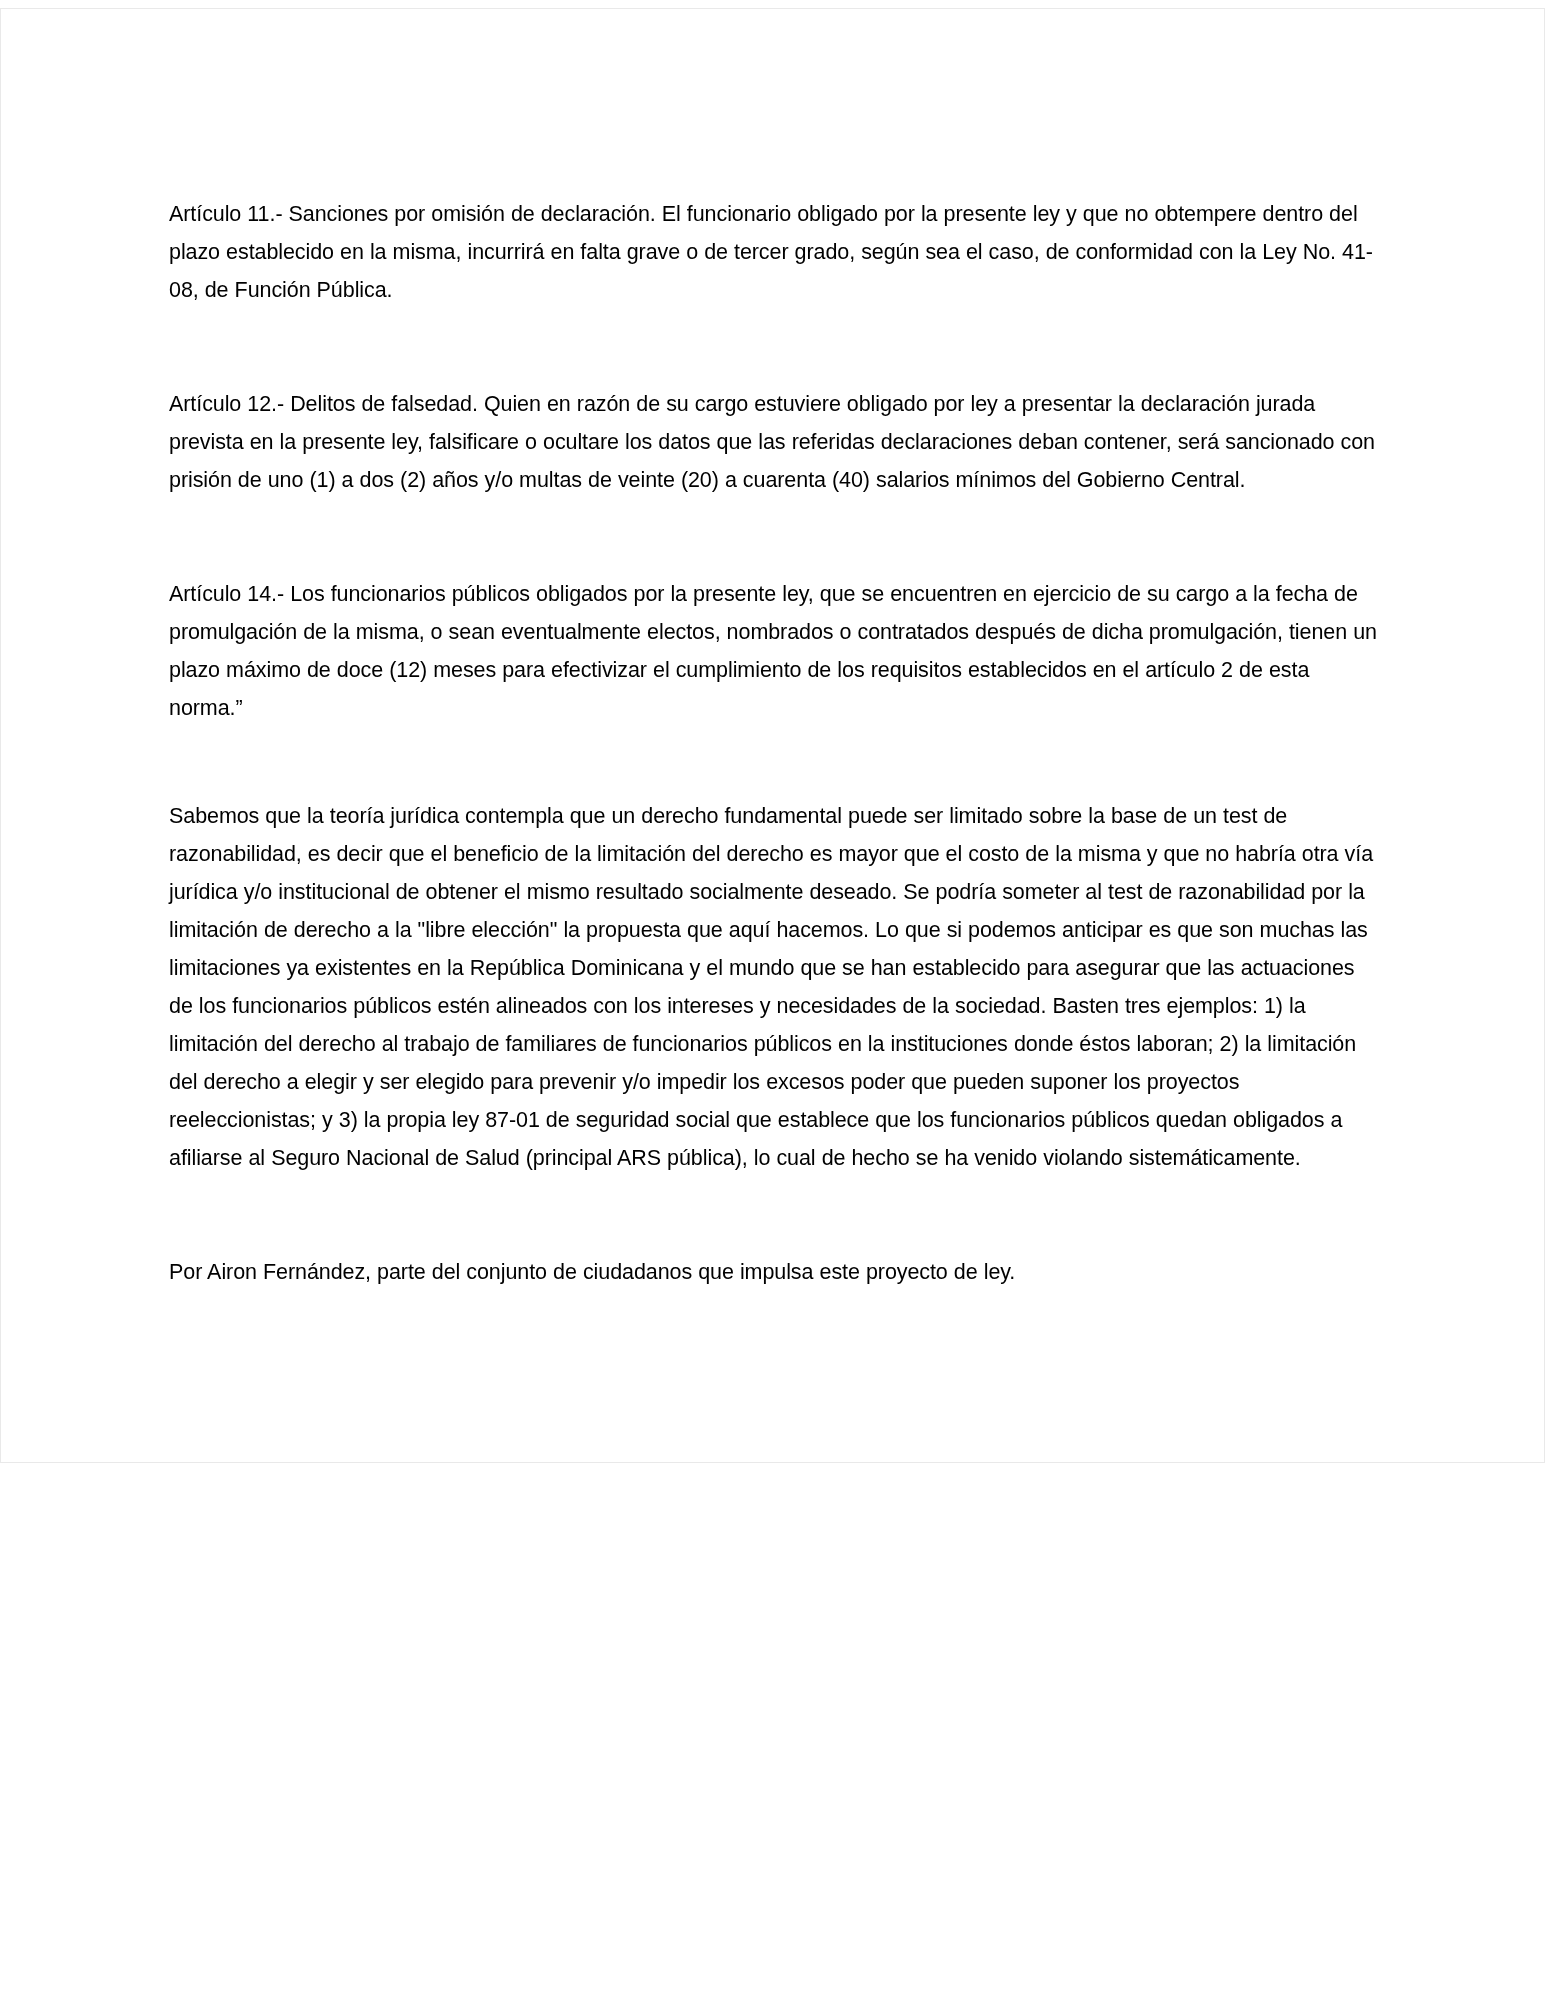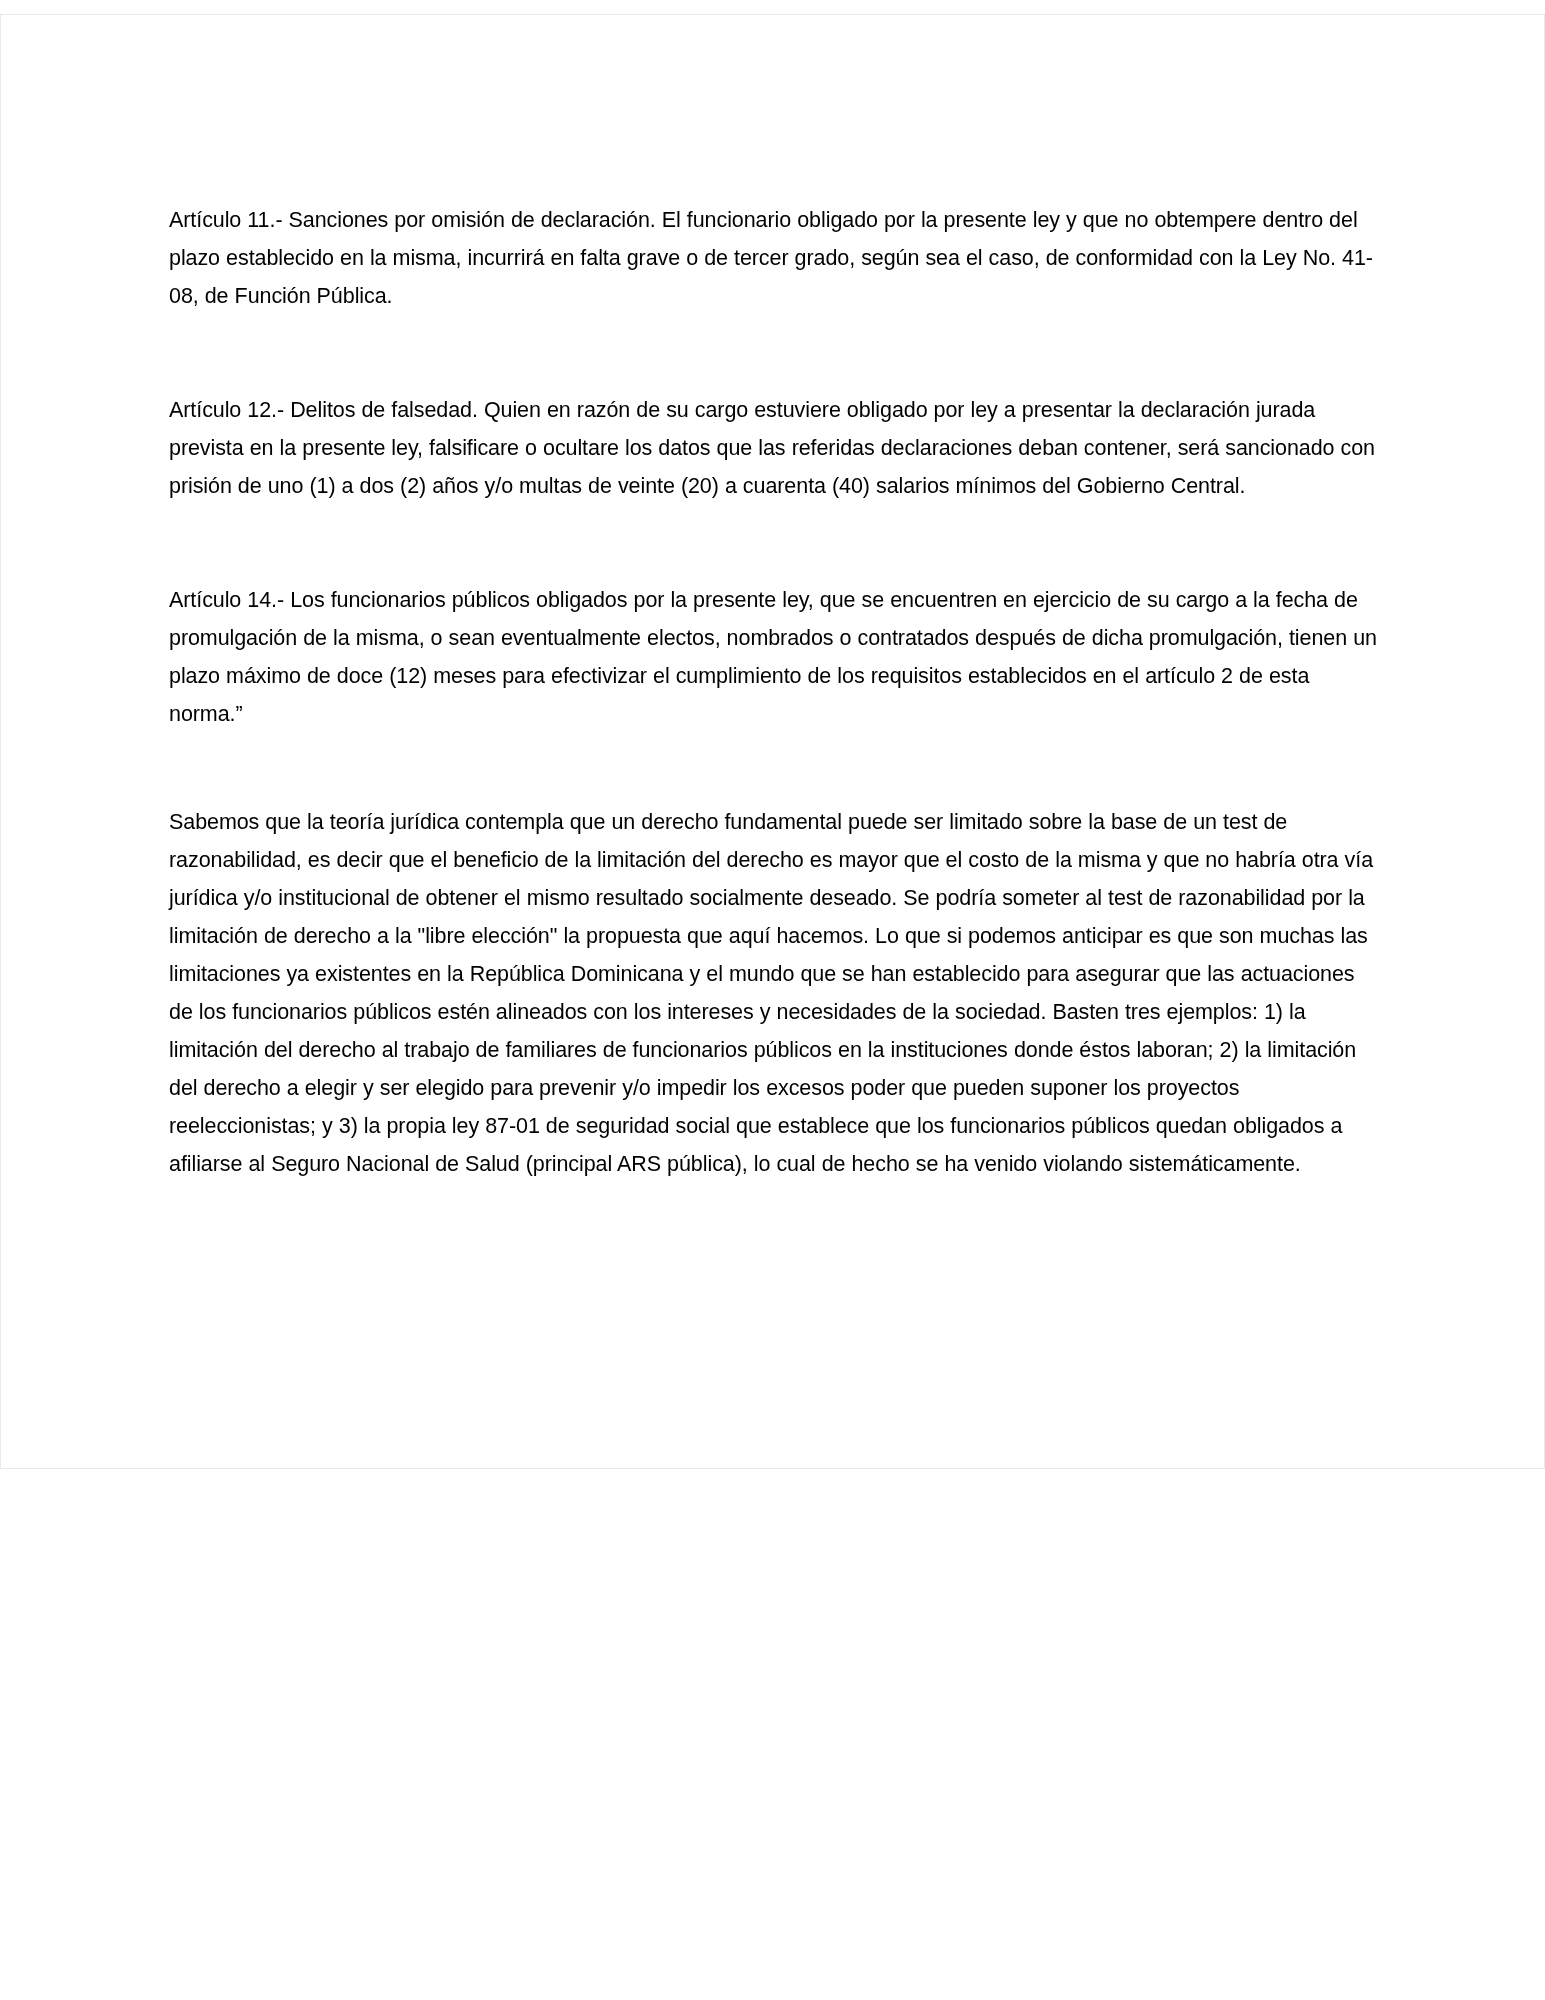--- a/index.html
+++ b/index.html
@@ -6,21 +6,21 @@
   html, body {
     margin: 0;
     padding: 0;
     background: #ffffff;
   }
 
   .page {
     position: relative;
     width: 1545px;
     height: 1455px;
-    margin: 14px auto;
+    margin: 8px auto;
     background: #ffffff;
     box-sizing: border-box;
     border: 1px solid #e9e9e9;
     overflow: hidden;
   }
 
   .content {
     position: absolute;
     left: 168px;
     top: 186px;
@@ -59,15 +59,16 @@
     <div class="spacer-block gap-2"></div>
 
     <p class="para">Artículo 14.- Los funcionarios públicos obligados por la presente ley, que se encuentren en ejercicio de su cargo a la fecha de promulgación de la misma, o sean eventualmente electos, nombrados o contratados después de dicha promulgación, tienen un plazo máximo de doce (12) meses para efectivizar el cumplimiento de los requisitos establecidos en el artículo 2 de esta norma.”</p>
 
     <div class="spacer-block gap-3"></div>
 
     <p class="para">Sabemos que la teoría jurídica contempla que un derecho fundamental puede ser limitado sobre la base de un test de razonabilidad, es decir que el beneficio de la limitación del derecho es mayor que el costo de la misma y que no habría otra vía jurídica y/o institucional de obtener el mismo resultado socialmente deseado. Se podría someter al test de razonabilidad por la limitación de derecho a la "libre elección" la propuesta que aquí hacemos. Lo que si podemos anticipar es que son muchas las limitaciones ya existentes en la República Dominicana y el mundo que se han establecido para asegurar que las actuaciones de los funcionarios públicos estén alineados con los intereses y necesidades de la sociedad. Basten tres ejemplos: 1) la limitación del derecho al trabajo de familiares de funcionarios públicos en la instituciones donde éstos laboran; 2) la limitación del derecho a elegir y ser elegido para prevenir y/o impedir los excesos poder que pueden suponer los proyectos reeleccionistas; y 3) la propia ley 87-01 de seguridad social que establece que los funcionarios públicos quedan obligados a afiliarse al Seguro Nacional de Salud (principal ARS pública), lo cual de hecho se ha venido violando sistemáticamente.</p>
 
     <div class="spacer-block gap-4"></div>
 
+    <p class="para">Por Airon Fernández, parte del conjunto de ciudadanos que impulsa este proyecto de ley.</p>
 
   </div>
 </div>
 
 </body></html>

